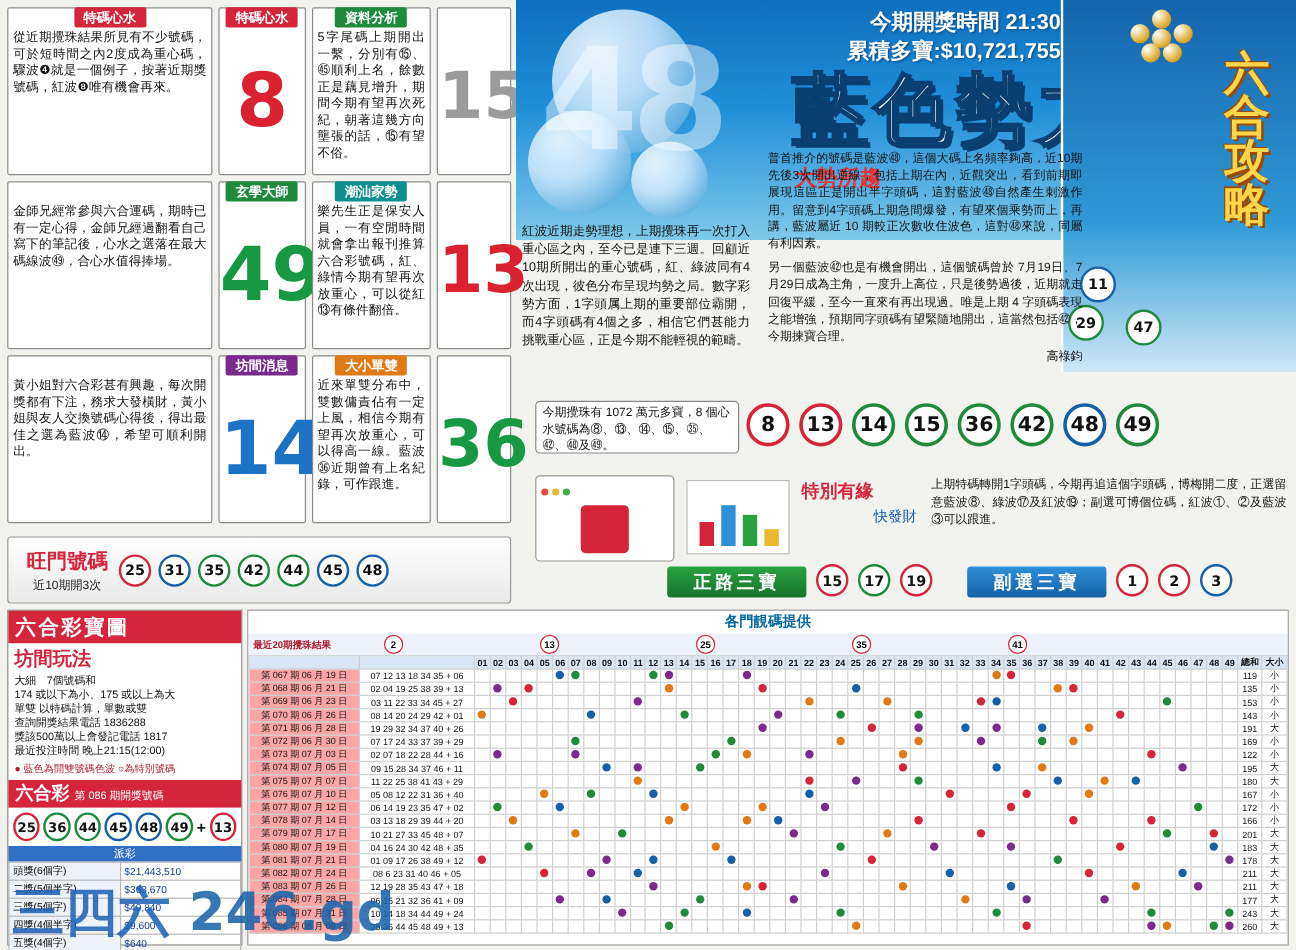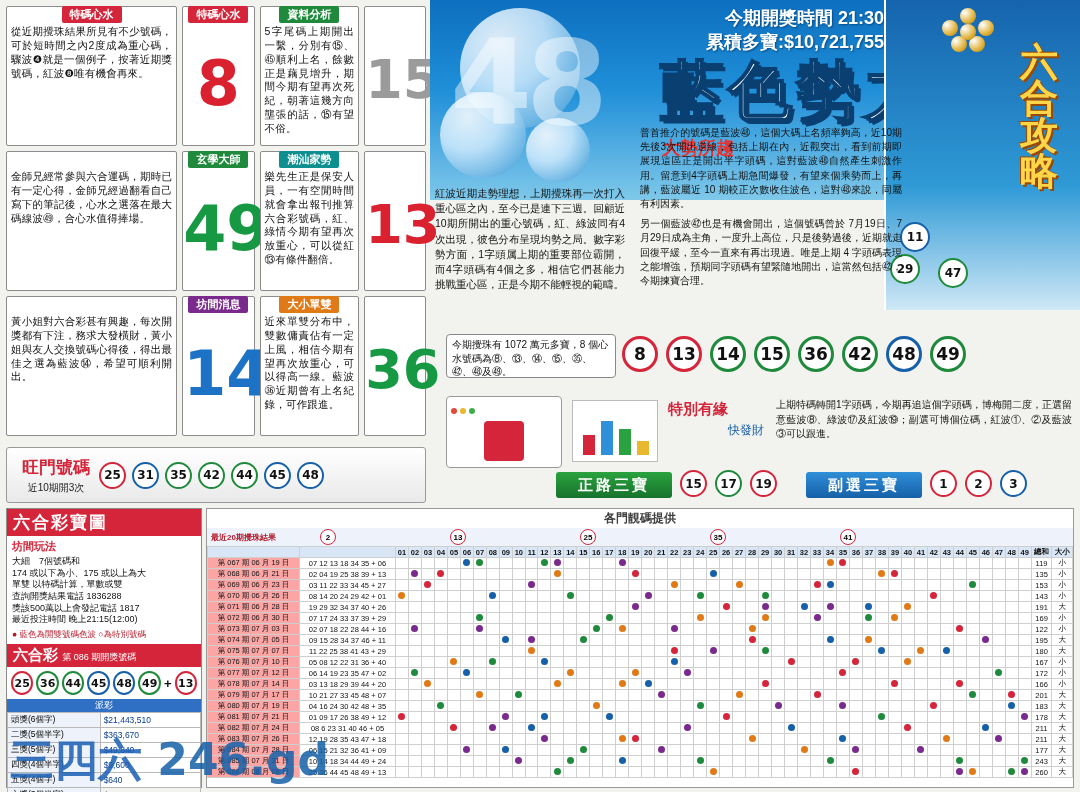--- a/index.html
+++ b/index.html
@@ -62,21 +62,21 @@
   }
   .ball.blue{border-color:#1560a8;} .ball.green{border-color:#1f8a3b;}
 
   
   .bl-panel {
     position:absolute; left:6px; top:508px; width:196px; height:280px;
     background:#fff; border:1px solid #8c8c8c;
   }
   .bl-head { background:#d4253a; color:#fff; font-size:17px; font-weight:bold;
              padding:2px 6px; letter-spacing:2px; }
-  .bl-sub  { color:#d4253a; font-size:11px; font-weight:bold; padding:3px 5px 0; }
+  .bl-sub  { color:#d4253a; font-size:16px; font-weight:bold; padding:3px 5px 0; }
   .bl-text { font-size:9px; line-height:1.3; padding:2px 5px; color:#111; }
   .bl-note { font-size:8.5px; color:#b01a2b; padding:1px 5px; }
   .bl-head2{ background:#d4253a; color:#fff; font-size:15px; font-weight:bold;
              padding:2px 6px; margin-top:2px; }
   .bl-head2 .small { font-size:9px; font-weight:normal; }
   .res-balls { display:flex; gap:3px; padding:4px 4px; align-items:center; }
   .res-balls .ball { width:24px; height:24px; font-size:11px; }
   .plus { font-size:13px; font-weight:bold; color:#111; }
   .prize-tbl { width:100%; border-collapse:collapse; font-size:8.5px; }
   .prize-tbl td { border:1px solid #b8b8b8; padding:1px 3px; }
@@ -162,21 +162,21 @@
 
   .band { position:absolute; height:26px; border-radius:3px; color:#fff;
           font-size:15px; font-weight:bold; display:flex; align-items:center;
           justify-content:center; letter-spacing:3px; }
   .band-green { background:linear-gradient(#2aa23f,#17732c); }
   .band-bluey { background:linear-gradient(#2f8fd8,#1560a8); }
 
   
   .tbl-wrap { position:absolute; left:206px; top:508px; width:868px; height:280px;
               background:#fff; border:1px solid #9a9a9a; overflow:hidden; }
-  .tbl-title { background:#fff; color:#404040; font-size:12px; text-align:center; font-weight:bold; padding:1px 0; }
+  .tbl-title { background:#fff; color:#0369a1; font-size:12px; text-align:center; font-weight:bold; padding:1px 0; }
   table.grid { border-collapse:collapse; font-size:7.5px; width:100%; }
   table.grid th, table.grid td { border:1px solid #cfcfcf; padding:0 1px; text-align:center; color:#111; }
   table.grid th { background:#d9e6f5; font-size:7.5px; }
   td.issue { background:#fca5a5; text-align:left; padding-left:2px; white-space:nowrap; font-size:7.5px;}
   td.nums  { background:#fff; text-align:left; white-space:nowrap; font-size:7.5px;}
   .dot { display:inline-block; width:7px; height:7px; border-radius:50%; }
   .hdr-ball { width:16px; height:16px; border-radius:50%; border:1.5px solid #d4253a;
               display:inline-flex; align-items:center; justify-content:center;
               font-size:8px; font-weight:bold; background:#fff; }
 
@@ -342,20 +342,21 @@
     <div class="gold-text">六合攻略</div>
     <div class="gold-ball" style="left:14px; top:222px; width:30px; height:30px;">11</div>
     <div class="gold-ball" style="left:4px; top:254px; width:30px; height:30px; border-color:#1f8a3b;">29</div>
     <div class="gold-ball" style="left:52px; top:258px; width:30px; height:30px; border-color:#1f8a3b;">47</div>
   </div>
 
   <div class="art-left">紅波近期走勢理想，上期攪珠再一次打入重心區之內，至今已是連下三週。回顧近10期所開出的重心號碼，紅、綠波同有4次出現，彼色分布呈現均勢之局。數字彩勢方面，1字頭属上期的重要部位霸開，而4字頭碼有4個之多，相信它們甚能力挑戰重心區，正是今期不能輕視的範疇。</div>
   <div class="art-right">
     <div>普首推介的號碼是藍波㊽，這個大碼上名頻率夠高，近10期先後3次開出逆線，包括上期在內，近觀突出，看到前期即展現這區正是開出半字頭碼，這對藍波㊽自然產生刺激作用。留意到4字頭碼上期急間爆發，有望來個乘勢而上，再講，藍波屬近 10 期較正次數收住波色，這對㊽來說，同屬有利因素。</div>
     <div style="margin-top:6px">另一個藍波㊷也是有機會開出，這個號碼曾於 7月19日、7月29日成為主角，一度升上高位，只是後勢過後，近期就走回復平緩，至今一直來有再出現過。唯是上期 4 字頭碼表現之能增強，預期同字頭碼有望緊隨地開出，這當然包括㊷，今期揀寶合理。</div>
+    <div class="sign">高祿鈞</div>
   </div>
 
   <div class="rec-box">今期攪珠有 1072 萬元多寶，8 個心水號碼為⑧、⑬、⑭、⑮、㉟、㊷、㊽及㊾。</div>
   <div class="rec-balls">
     <div class="ball">8</div>
     <div class="ball">13</div>
     <div class="ball green">14</div>
     <div class="ball green">15</div>
     <div class="ball green">36</div>
     <div class="ball green">42</div>

